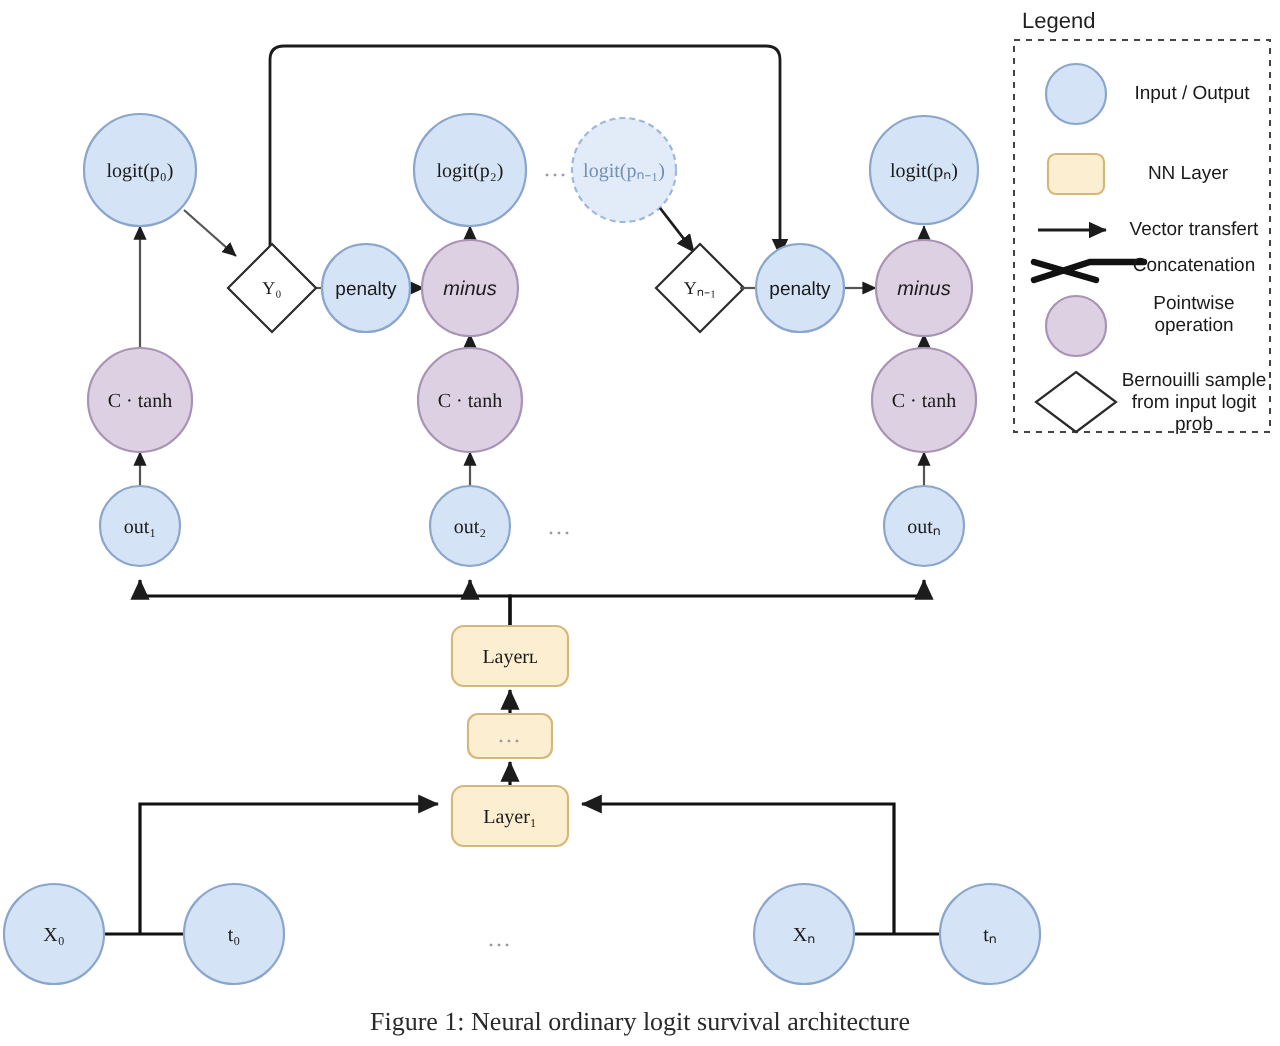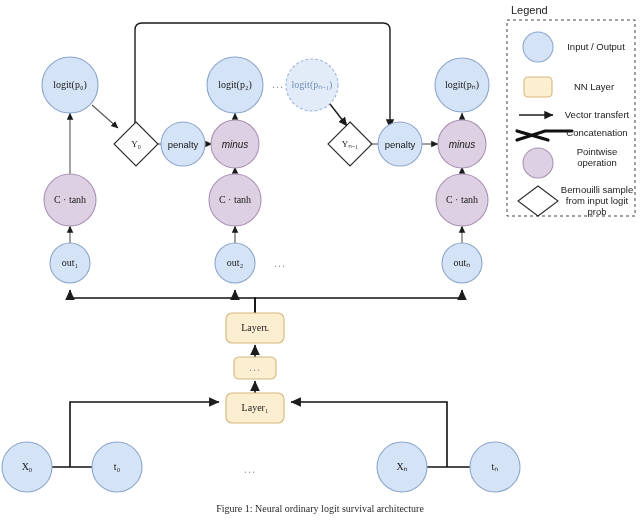--- a/index.html
+++ b/index.html
@@ -21,21 +21,21 @@
   .lbl.ghosttxt{fill:#5f7fa8;opacity:.85;}
   .lbl.dots{font-size:12px;fill:#9a9a9a;letter-spacing:1px;}
   .edge{stroke:#555;stroke-width:1.1;fill:none;}
   .edge.dark{stroke:#1c1c1c;stroke-width:1.4;}
   .edge.thick{stroke:#111;stroke-width:1.6;}
   .legend-box{fill:none;stroke:#444;stroke-width:1;stroke-dasharray:3 3;}
   .legend-title{font-family:"Liberation Sans",sans-serif;font-size:11px;fill:#222;text-anchor:start;dominant-baseline:middle;}
   .legend-txt{font-family:"Liberation Sans",sans-serif;font-size:9.5px;fill:#1a1a1a;text-anchor:middle;dominant-baseline:middle;}
   .caption{
     position:absolute;left:0;right:0;top:503px;text-align:center;
-    font-family:"Liberation Serif",serif;font-size:10px;color:#2a2a2a;
+    font-family:"Liberation Serif",serif;font-size:13px;color:#2a2a2a;
     white-space:nowrap;overflow:hidden;
   }
 </style>
 </head>
 <body>
 
 <svg id="diagram" viewBox="0 0 640 523">
 
   <defs>
     <marker id="ah" markerWidth="7" markerHeight="7" refX="6.2" refY="3" orient="auto">

